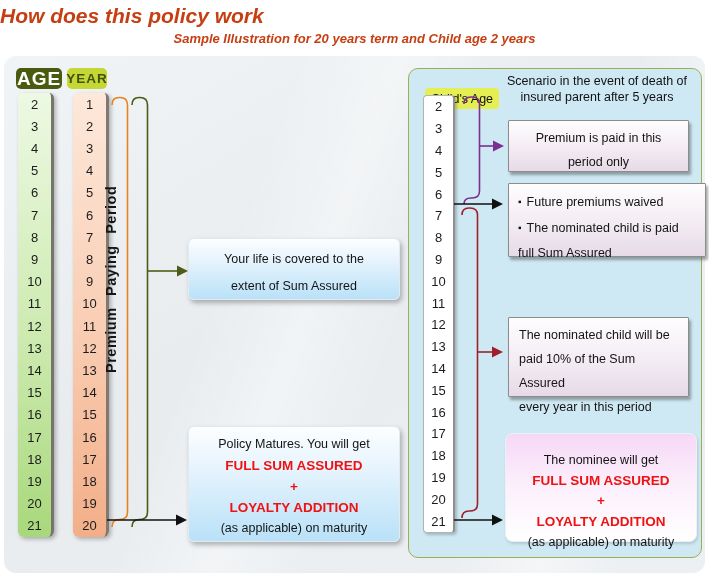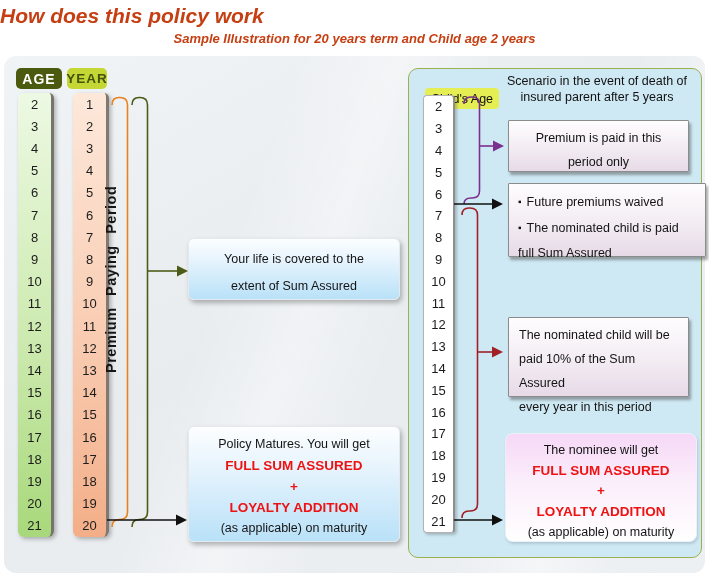--- a/index.html
+++ b/index.html
@@ -15,21 +15,21 @@
          background:linear-gradient(150deg,#f1f4f6 0%,#e8ecef 45%,#edf0f3 100%);overflow:hidden;}
   .streak{position:absolute;top:-20px;height:560px;pointer-events:none;
          background:linear-gradient(to right, rgba(255,255,255,0) 0%, rgba(255,255,255,0.7) 50%, rgba(255,255,255,0) 100%);
          transform:skewX(-20deg);}
   .streak.s1{left:200px;width:200px;opacity:.55;}
   .streak.s2{left:540px;width:170px;opacity:.6;}
 
   .pill{position:absolute;display:flex;align-items:center;justify-content:center;
         font-weight:bold;border-radius:5px;}
   .age-hdr{left:16px;top:68px;width:46px;height:21px;background:var(--age-header-bg,#4a5a0f);
-        color:var(--age-header-text,#fff);font-size:14px;letter-spacing:1px;}
+        color:var(--age-header-text,#fff);font-size:19px;letter-spacing:1px;}
   .year-hdr{left:67px;top:68px;width:40px;height:21px;background:var(--year-header-bg,#c5d735);
         color:var(--year-header-text,#43520c);font-size:13.5px;letter-spacing:1px;}
   .childs-age{left:417px;top:88px;width:74px;height:21px;background:var(--childs-age-bg,#e5ee52);
         color:#111;font-size:12.5px;font-weight:normal;border-radius:4px;margin-left:8px;}
 
   .numcol{position:absolute;display:flex;flex-direction:column;}
   .cell{flex:1;display:flex;align-items:center;justify-content:center;
         font-size:13px;color:#1c1c1c;}
   .age-col{left:18px;top:93px;width:33px;height:444px;border-radius:5px 5px 6px 6px;
         background:linear-gradient(#edf9e3,#cdeab0 55%,#a8d87b);
@@ -68,21 +68,21 @@
         border:1px solid #e3e9ee;border-radius:6px;box-shadow:2px 3px 5px rgba(0,0,0,.28);text-align:center;}
   .box-a{left:188px;top:238px;width:212px;height:62px;padding-top:7px;line-height:27px;}
   .box-b{left:188px;top:426px;width:212px;height:116px;padding-top:7px;line-height:21px;}
   .gray-box{background:linear-gradient(#fefdfe 0%,#f3ecf3 55%,#e6dae7 100%);
         border:1px solid #8c8c8c;border-radius:1px;box-shadow:2px 3px 3px rgba(60,60,60,.45);}
   .rbox1{left:508px;top:120px;width:181px;height:52px;text-align:center;padding-top:5px;line-height:24px;}
   .rbox2{left:508px;top:183px;width:198px;height:74px;padding:5px 8px 0 9px;line-height:25px;}
   .rbox3{left:508px;top:317px;width:181px;height:80px;padding:5px 6px 0 10px;line-height:24px;}
   .pink-box{background:linear-gradient(#f6d8f6 0%,#fbeefb 45%,#ffffff 100%);
         border:1px solid #e9f2f8;border-radius:8px;box-shadow:1px 2px 3px rgba(0,0,0,.14);text-align:center;}
-  .rbox4{left:505px;top:433px;width:192px;height:109px;padding-top:6px;line-height:20.5px;}
+  .rbox4{left:505px;top:433px;width:192px;height:109px;padding-top:16px;line-height:20.5px;}
   .red-line{color:var(--red-text,#ee1212);font-weight:bold;font-size:13.5px;}
   .bullet{display:inline-block;margin-right:5px;font-size:10px;vertical-align:1px;}
 </style>
 </head>
 <body>
 
 <div class="page">
   <div class="title">How does this policy work</div>
   <div class="subtitle">Sample Illustration for 20 years term and Child age 2 years</div>
 

